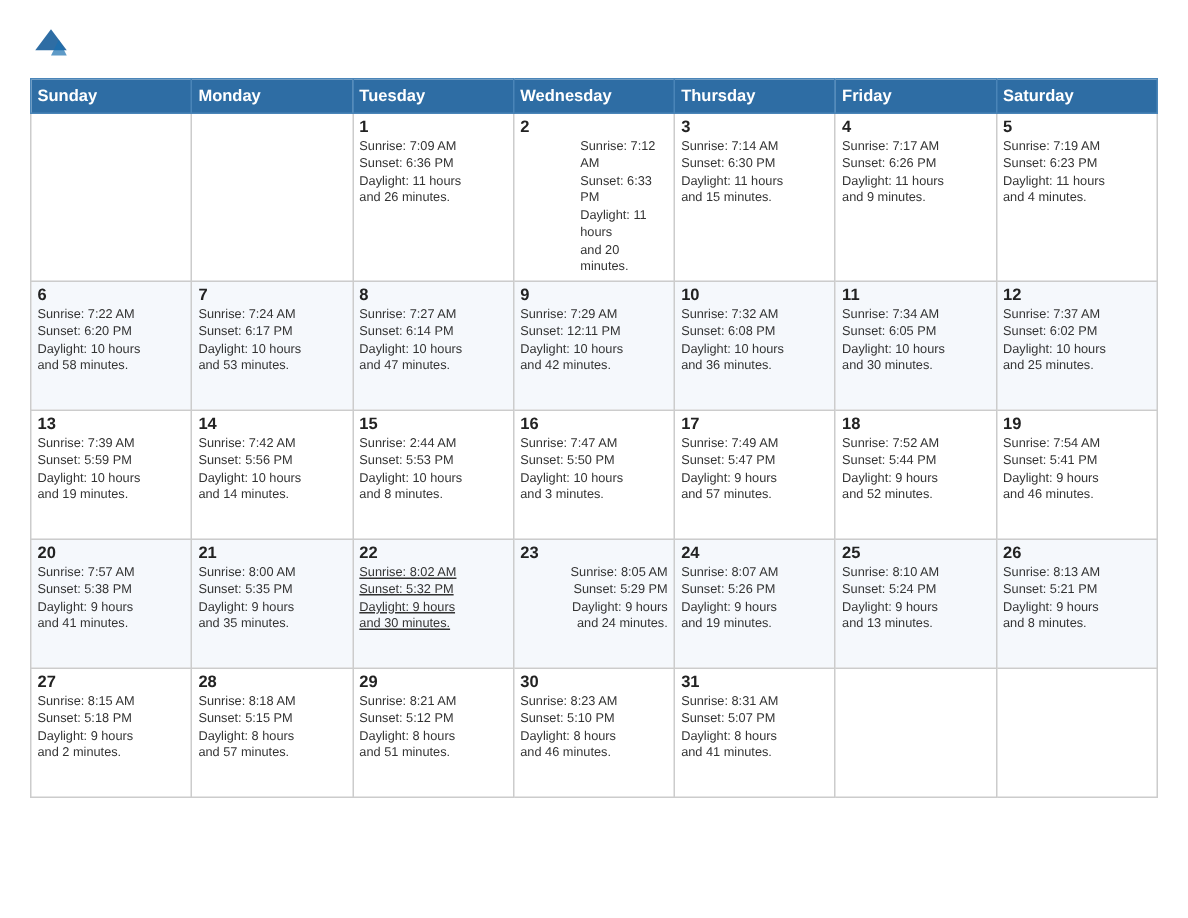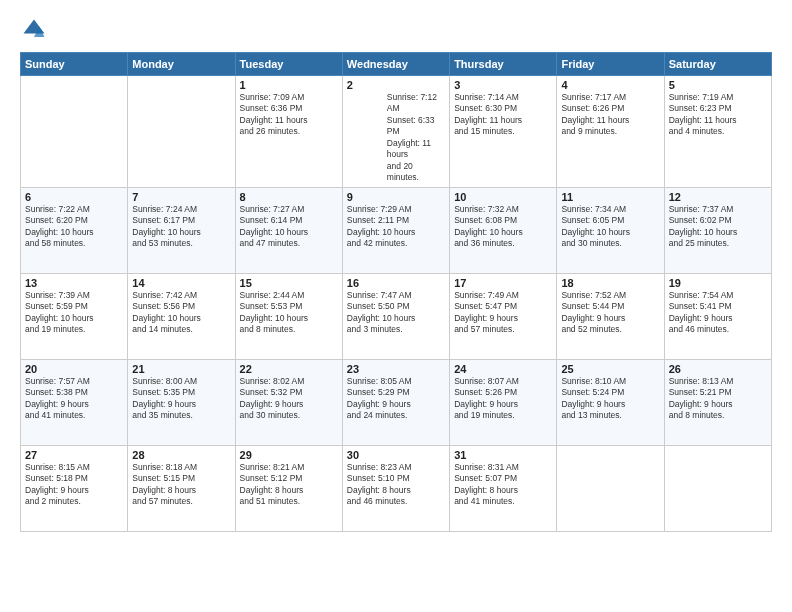--- a/index.html
+++ b/index.html
@@ -197,21 +197,21 @@
           <td>
             <span class="day-num">8</span>
             <div class="cell-info" style="white-space: pre-line;">Sunrise: 7:27 AM
 Sunset: 6:14 PM
 Daylight: 10 hours
 and 47 minutes.</div>
           </td>
           <td>
             <span class="day-num">9</span>
             <div class="cell-info" style="white-space: pre-line;">Sunrise: 7:29 AM
-Sunset: 2:11 PM
+Sunset: 12:11 PM
 Daylight: 10 hours
 and 42 minutes.</div>
           </td>
           <td>
             <span class="day-num">10</span>
             <div class="cell-info" style="white-space: pre-line;">Sunrise: 7:32 AM
 Sunset: 6:08 PM
 Daylight: 10 hours
 and 36 minutes.</div>
           </td>
@@ -291,28 +291,28 @@
           </td>
           <td>
             <span class="day-num">21</span>
             <div class="cell-info" style="white-space: pre-line;">Sunrise: 8:00 AM
 Sunset: 5:35 PM
 Daylight: 9 hours
 and 35 minutes.</div>
           </td>
           <td>
             <span class="day-num">22</span>
-            <div class="cell-info" style="white-space: pre-line;">Sunrise: 8:02 AM
+            <div class="cell-info" style="white-space: pre-line; text-decoration: underline;">Sunrise: 8:02 AM
 Sunset: 5:32 PM
 Daylight: 9 hours
 and 30 minutes.</div>
           </td>
           <td>
             <span class="day-num">23</span>
-            <div class="cell-info" style="white-space: pre-line;">Sunrise: 8:05 AM
+            <div class="cell-info" style="white-space: pre-line; text-align: right;">Sunrise: 8:05 AM
 Sunset: 5:29 PM
 Daylight: 9 hours
 and 24 minutes.</div>
           </td>
           <td>
             <span class="day-num">24</span>
             <div class="cell-info" style="white-space: pre-line;">Sunrise: 8:07 AM
 Sunset: 5:26 PM
 Daylight: 9 hours
 and 19 minutes.</div>

